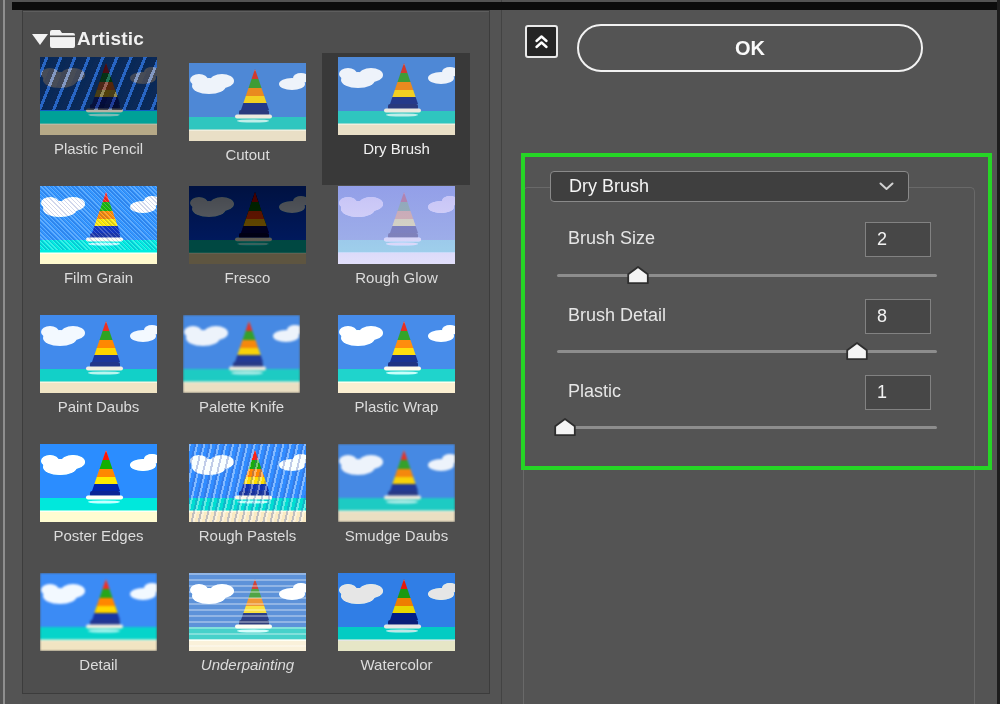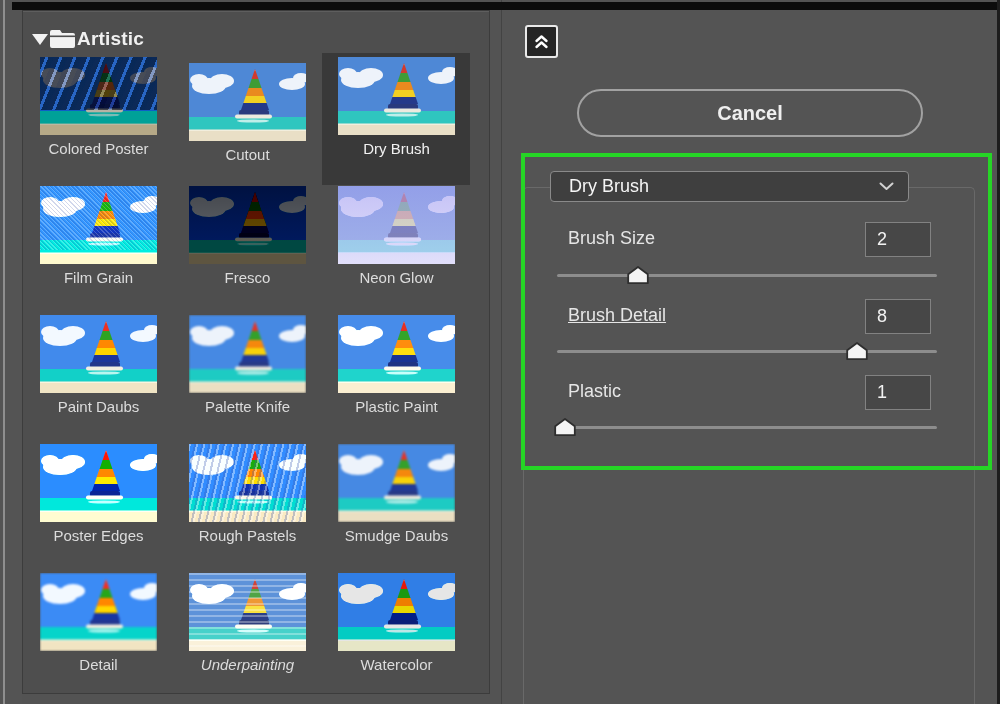--- a/index.html
+++ b/index.html
@@ -137,21 +137,21 @@
           <rect x="50" y="25" width="32" height="8" fill="#e98a1f"></rect>
           <rect x="50" y="33" width="32" height="7" fill="#f2d022"></rect>
           <rect x="50" y="40" width="32" height="7" fill="#253a8a"></rect>
         </g>
         <rect x="50" y="47" width="30" height="6" rx="2" fill="#2a3a7d"></rect>
         <rect x="46" y="51.5" width="37" height="4" rx="2" fill="#eceadf"></rect>
         <ellipse cx="64" cy="58" rx="16" ry="1.6" fill="#bfeee9"></ellipse>
       </svg>
       <div class="ov"></div>
     </div>
-    <div class="tile-label">Colored Poster</div>
+    <div class="tile-label">Plastic Pencil</div>
   </div>
         <div class="tile v-cutout" style="left: 166px; top: 46px; margin-top: 6px;">
     <div class="thumb">
       <svg viewBox="0 0 117 78" preserveAspectRatio="none">
         <rect x="0" y="0" width="117" height="54" fill="#4e88d6"></rect>
         <rect x="0" y="54" width="117" height="14" fill="#2fc6bf"></rect>
         <rect x="0" y="66.5" width="117" height="2" fill="#f2eedd"></rect>
         <rect x="0" y="68" width="117" height="10" fill="#e9dfc6"></rect>
         <g fill="#eef3fa">
           <ellipse cx="20" cy="23" rx="17" ry="8"></ellipse>
@@ -312,21 +312,21 @@
           <rect x="50" y="25" width="32" height="8" fill="#e98a1f"></rect>
           <rect x="50" y="33" width="32" height="7" fill="#f2d022"></rect>
           <rect x="50" y="40" width="32" height="7" fill="#253a8a"></rect>
         </g>
         <rect x="50" y="47" width="30" height="6" rx="2" fill="#2a3a7d"></rect>
         <rect x="46" y="51.5" width="37" height="4" rx="2" fill="#eceadf"></rect>
         <ellipse cx="64" cy="58" rx="16" ry="1.6" fill="#bfeee9"></ellipse>
       </svg>
       <div class="ov"></div>
     </div>
-    <div class="tile-label">Neon Glow</div>
+    <div class="tile-label">Rough Glow</div>
   </div>
         <div class="tile v-paint-daubs" style="left: 17px; top: 304px;">
     <div class="thumb">
       <svg viewBox="0 0 117 78" preserveAspectRatio="none">
         <rect x="0" y="0" width="117" height="54" fill="#4e88d6"></rect>
         <rect x="0" y="54" width="117" height="14" fill="#2fc6bf"></rect>
         <rect x="0" y="66.5" width="117" height="2" fill="#f2eedd"></rect>
         <rect x="0" y="68" width="117" height="10" fill="#e9dfc6"></rect>
         <g fill="#eef3fa">
           <ellipse cx="20" cy="23" rx="17" ry="8"></ellipse>
@@ -349,21 +349,21 @@
           <rect x="50" y="40" width="32" height="7" fill="#253a8a"></rect>
         </g>
         <rect x="50" y="47" width="30" height="6" rx="2" fill="#2a3a7d"></rect>
         <rect x="46" y="51.5" width="37" height="4" rx="2" fill="#eceadf"></rect>
         <ellipse cx="64" cy="58" rx="16" ry="1.6" fill="#bfeee9"></ellipse>
       </svg>
       <div class="ov"></div>
     </div>
     <div class="tile-label">Paint Daubs</div>
   </div>
-        <div class="tile v-palette-knife" style="left: 166px; top: 304px;">
+        <div class="tile v-palette-knife" style="left: 160px; top: 304px;">
     <div class="thumb">
       <svg viewBox="0 0 117 78" preserveAspectRatio="none">
         <rect x="0" y="0" width="117" height="54" fill="#4e88d6"></rect>
         <rect x="0" y="54" width="117" height="14" fill="#2fc6bf"></rect>
         <rect x="0" y="66.5" width="117" height="2" fill="#f2eedd"></rect>
         <rect x="0" y="68" width="117" height="10" fill="#e9dfc6"></rect>
         <g fill="#eef3fa">
           <ellipse cx="20" cy="23" rx="17" ry="8"></ellipse>
           <ellipse cx="33" cy="18" rx="12" ry="7"></ellipse>
           <ellipse cx="10" cy="17" rx="9" ry="6"></ellipse>
@@ -417,21 +417,21 @@
           <rect x="50" y="25" width="32" height="8" fill="#e98a1f"></rect>
           <rect x="50" y="33" width="32" height="7" fill="#f2d022"></rect>
           <rect x="50" y="40" width="32" height="7" fill="#253a8a"></rect>
         </g>
         <rect x="50" y="47" width="30" height="6" rx="2" fill="#2a3a7d"></rect>
         <rect x="46" y="51.5" width="37" height="4" rx="2" fill="#eceadf"></rect>
         <ellipse cx="64" cy="58" rx="16" ry="1.6" fill="#bfeee9"></ellipse>
       </svg>
       <div class="ov"></div>
     </div>
-    <div class="tile-label">Plastic Paint</div>
+    <div class="tile-label">Plastic Wrap</div>
   </div>
         <div class="tile v-poster-edges" style="left: 17px; top: 433px;">
     <div class="thumb">
       <svg viewBox="0 0 117 78" preserveAspectRatio="none">
         <rect x="0" y="0" width="117" height="54" fill="#4e88d6"></rect>
         <rect x="0" y="54" width="117" height="14" fill="#2fc6bf"></rect>
         <rect x="0" y="66.5" width="117" height="2" fill="#f2eedd"></rect>
         <rect x="0" y="68" width="117" height="10" fill="#e9dfc6"></rect>
         <g fill="#eef3fa">
           <ellipse cx="20" cy="23" rx="17" ry="8"></ellipse>
@@ -641,21 +641,21 @@
 
   <div class="collapse-btn">
     <span style="display:flex">
       <svg width="17" height="17" viewBox="0 0 17 17" fill="none" stroke="#ffffff" stroke-width="2.4" stroke-linecap="round" stroke-linejoin="round">
         <polyline points="3.5,8 8.5,3.5 13.5,8"></polyline>
           <polyline points="3.5,14 8.5,9.5 13.5,14"></polyline>
       </svg>
     </span>
   </div>
 
-  <div class="pill-btn cancel-btn">Cancel</div>
+  <div class="pill-btn ok-btn">OK</div>
 
   <div class="fieldset-box"></div>
 
   <div class="filter-select">
     <span class="sel-label">Dry Brush</span>
     <span class="chev">
       <svg width="15" height="9" viewBox="0 0 15 9" fill="none" stroke="#d2d2d2" stroke-width="2" stroke-linecap="round" stroke-linejoin="round">
         <polyline points="1.5,1.5 7.5,7 13.5,1.5"></polyline>
       </svg>
     </span>
@@ -666,21 +666,21 @@
     <div class="ctl-label" style="left: 568px; top: 228px; text-align: right;">Brush Size</div>
     <div class="ctl-value" style="top: 222px;">2</div>
     <div class="ctl-track" style="top: 274px;"></div>
     <div class="ctl-thumb" style="left: 627.32px; top: 266px;">
       <svg width="22" height="19" viewBox="0 0 22 19">
         <path d="M1.2 8.2 L11 1 L20.8 8.2 L20.8 17.2 L1.2 17.2 Z" fill="#f4f4f4" stroke="#2e2e2e" stroke-width="1.8" stroke-linejoin="round"></path>
       </svg>
     </div>
   </div>
       <div>
-    <div class="ctl-label" style="left: 568px; top: 305px; text-decoration: underline;">Brush Detail</div>
+    <div class="ctl-label" style="left: 568px; top: 305px;">Brush Detail</div>
     <div class="ctl-value" style="top: 299px;">8</div>
     <div class="ctl-track" style="top: 350px;"></div>
     <div class="ctl-thumb" style="left: 845.82px; top: 342px;">
       <svg width="22" height="19" viewBox="0 0 22 19">
         <path d="M1.2 8.2 L11 1 L20.8 8.2 L20.8 17.2 L1.2 17.2 Z" fill="#f4f4f4" stroke="#2e2e2e" stroke-width="1.8" stroke-linejoin="round"></path>
       </svg>
     </div>
   </div>
       <div>
     <div class="ctl-label" style="left: 568px; top: 381px;">Plastic</div>

